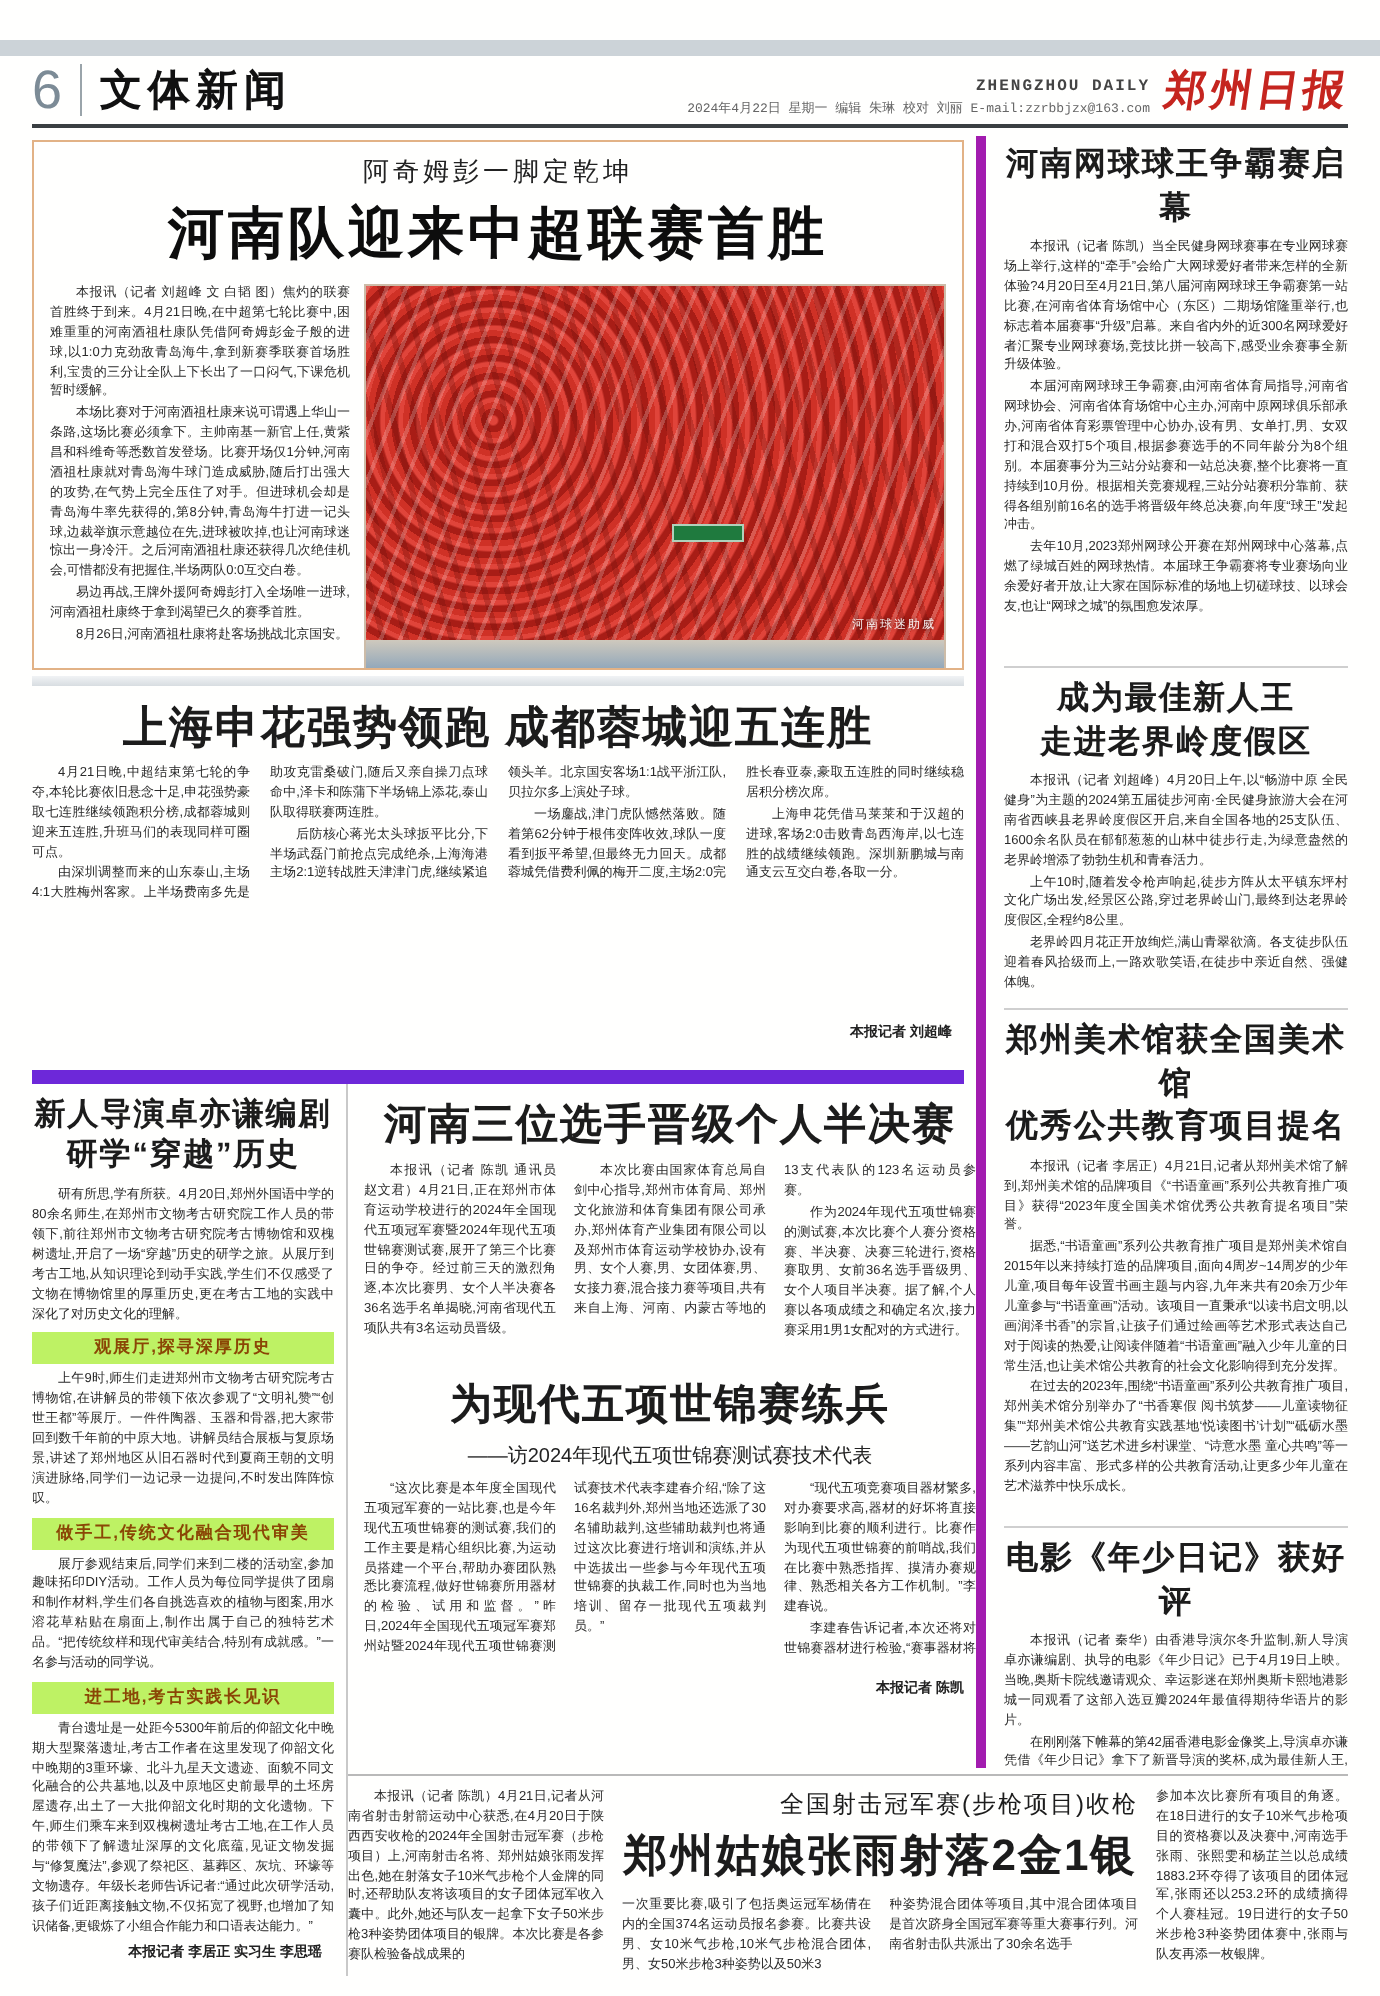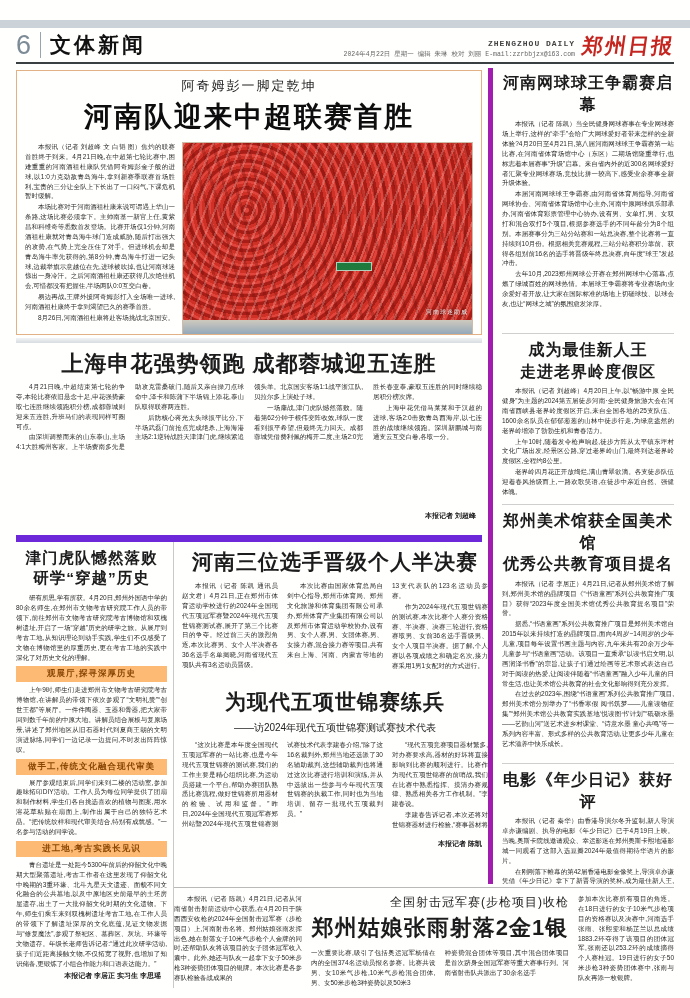--- a/index.html
+++ b/index.html
@@ -58,21 +58,21 @@
   .a-csl { grid-area:acsl; margin-right:6px; overflow:hidden; border-bottom:7px solid #6d28d9; padding-bottom:2px; }
   .grad-sep { height:5px; background:linear-gradient(180deg,#f1f3f5,#d8dde1); margin-bottom:6px; }
   .headline-l { text-align:center; font-size:22px; font-weight:900; letter-spacing:1px; margin-bottom:3px; }
   .subtitle { text-align:center; font-size:11px; color:#222; margin-bottom:6px; }
   .cols4 { column-count:4; column-gap:10px; height:126px; overflow:hidden; }
   .cols3 { column-count:3; column-gap:9px; overflow:hidden; }
 
   
   .a-study { grid-area:astudy; border-right:1px solid #c9c9c9; padding:6px 6px 0 0; overflow:hidden; }
   .headline-s2 { text-align:center; font-size:15.5px; font-weight:800; line-height:1.3; letter-spacing:1px; margin-bottom:5px; }
-  .subhead { background:#fdba74; color:#8a4605; font-size:8.5px; font-weight:700; text-align:center;
+  .subhead { background:#bef264; color:#8a4605; font-size:8.5px; font-weight:700; text-align:center;
              padding:2px 0; margin:4px 0 3px; letter-spacing:1px; }
 
   
   .a-center { grid-area:acenter; padding:6px 0 0 8px; overflow:hidden; }
   .kicker-s { text-align:center; font-size:10.5px; letter-spacing:1px; margin-bottom:2px; }
   .headline-m { text-align:center; font-size:21px; font-weight:900; letter-spacing:1px; margin-bottom:5px; }
   .pent-cols { height:100px; }
   .train { margin-top:7px; }
   .subtitle-s { text-align:center; font-size:10px; color:#222; margin-bottom:5px; }
   .train-cols { height:96px; }
@@ -147,21 +147,21 @@
         <p class="b">由深圳调整而来的山东泰山,主场4:1大胜梅州客家。上半场费南多先是助攻克雷桑破门,随后又亲自操刀点球命中,泽卡和陈蒲下半场锦上添花,泰山队取得联赛两连胜。</p>
         <p class="b">后防核心蒋光太头球扳平比分,下半场武磊门前抢点完成绝杀,上海海港主场2:1逆转战胜天津津门虎,继续紧追领头羊。北京国安客场1:1战平浙江队,贝拉尔多上演处子球。</p>
         <p class="b">一场鏖战,津门虎队憾然落败。随着第62分钟于根伟变阵收效,球队一度看到扳平希望,但最终无力回天。成都蓉城凭借费利佩的梅开二度,主场2:0完胜长春亚泰,豪取五连胜的同时继续稳居积分榜次席。</p>
         <p class="b">上海申花凭借马莱莱和于汉超的进球,客场2:0击败青岛西海岸,以七连胜的战绩继续领跑。深圳新鹏城与南通支云互交白卷,各取一分。</p>
       </div>
       <div class="byline">本报记者 刘超峰</div>
     </article>
 
     <article class="a-study">
       <h2 class="headline-s2">
-        <span>津门虎队憾然落败</span><br>
+        <span>新人导演卓亦谦编剧</span><br>
         <span>研学“穿越”历史</span>
       </h2>
       <p class="b">研有所思,学有所获。4月20日,郑州外国语中学的80余名师生,在郑州市文物考古研究院工作人员的带领下,前往郑州市文物考古研究院考古博物馆和双槐树遗址,开启了一场“穿越”历史的研学之旅。从展厅到考古工地,从知识理论到动手实践,学生们不仅感受了文物在博物馆里的厚重历史,更在考古工地的实践中深化了对历史文化的理解。</p>
       <div class="subhead">观展厅,探寻深厚历史</div>
       <p class="b">上午9时,师生们走进郑州市文物考古研究院考古博物馆,在讲解员的带领下依次参观了“文明礼赞”“创世王都”等展厅。一件件陶器、玉器和骨器,把大家带回到数千年前的中原大地。讲解员结合展板与复原场景,讲述了郑州地区从旧石器时代到夏商王朝的文明演进脉络,同学们一边记录一边提问,不时发出阵阵惊叹。</p>
       <div class="subhead">做手工,传统文化融合现代审美</div>
       <p class="b">展厅参观结束后,同学们来到二楼的活动室,参加趣味拓印DIY活动。工作人员为每位同学提供了团扇和制作材料,学生们各自挑选喜欢的植物与图案,用水溶花草粘贴在扇面上,制作出属于自己的独特艺术品。“把传统纹样和现代审美结合,特别有成就感。”一名参与活动的同学说。</p>
       <div class="subhead">进工地,考古实践长见识</div>
       <p class="b">青台遗址是一处距今5300年前后的仰韶文化中晚期大型聚落遗址,考古工作者在这里发现了仰韶文化中晚期的3重环壕、北斗九星天文遗迹、面貌不同文化融合的公共墓地,以及中原地区史前最早的土坯房屋遗存,出土了一大批仰韶文化时期的文化遗物。下午,师生们乘车来到双槐树遗址考古工地,在工作人员的带领下了解遗址深厚的文化底蕴,见证文物发掘与“修复魔法”,参观了祭祀区、墓葬区、灰坑、环壕等文物遗存。年级长老师告诉记者:“通过此次研学活动,孩子们近距离接触文物,不仅拓宽了视野,也增加了知识储备,更锻炼了小组合作能力和口语表达能力。”</p>
       <div class="byline">本报记者 李居正 实习生 李思瑶</div>

